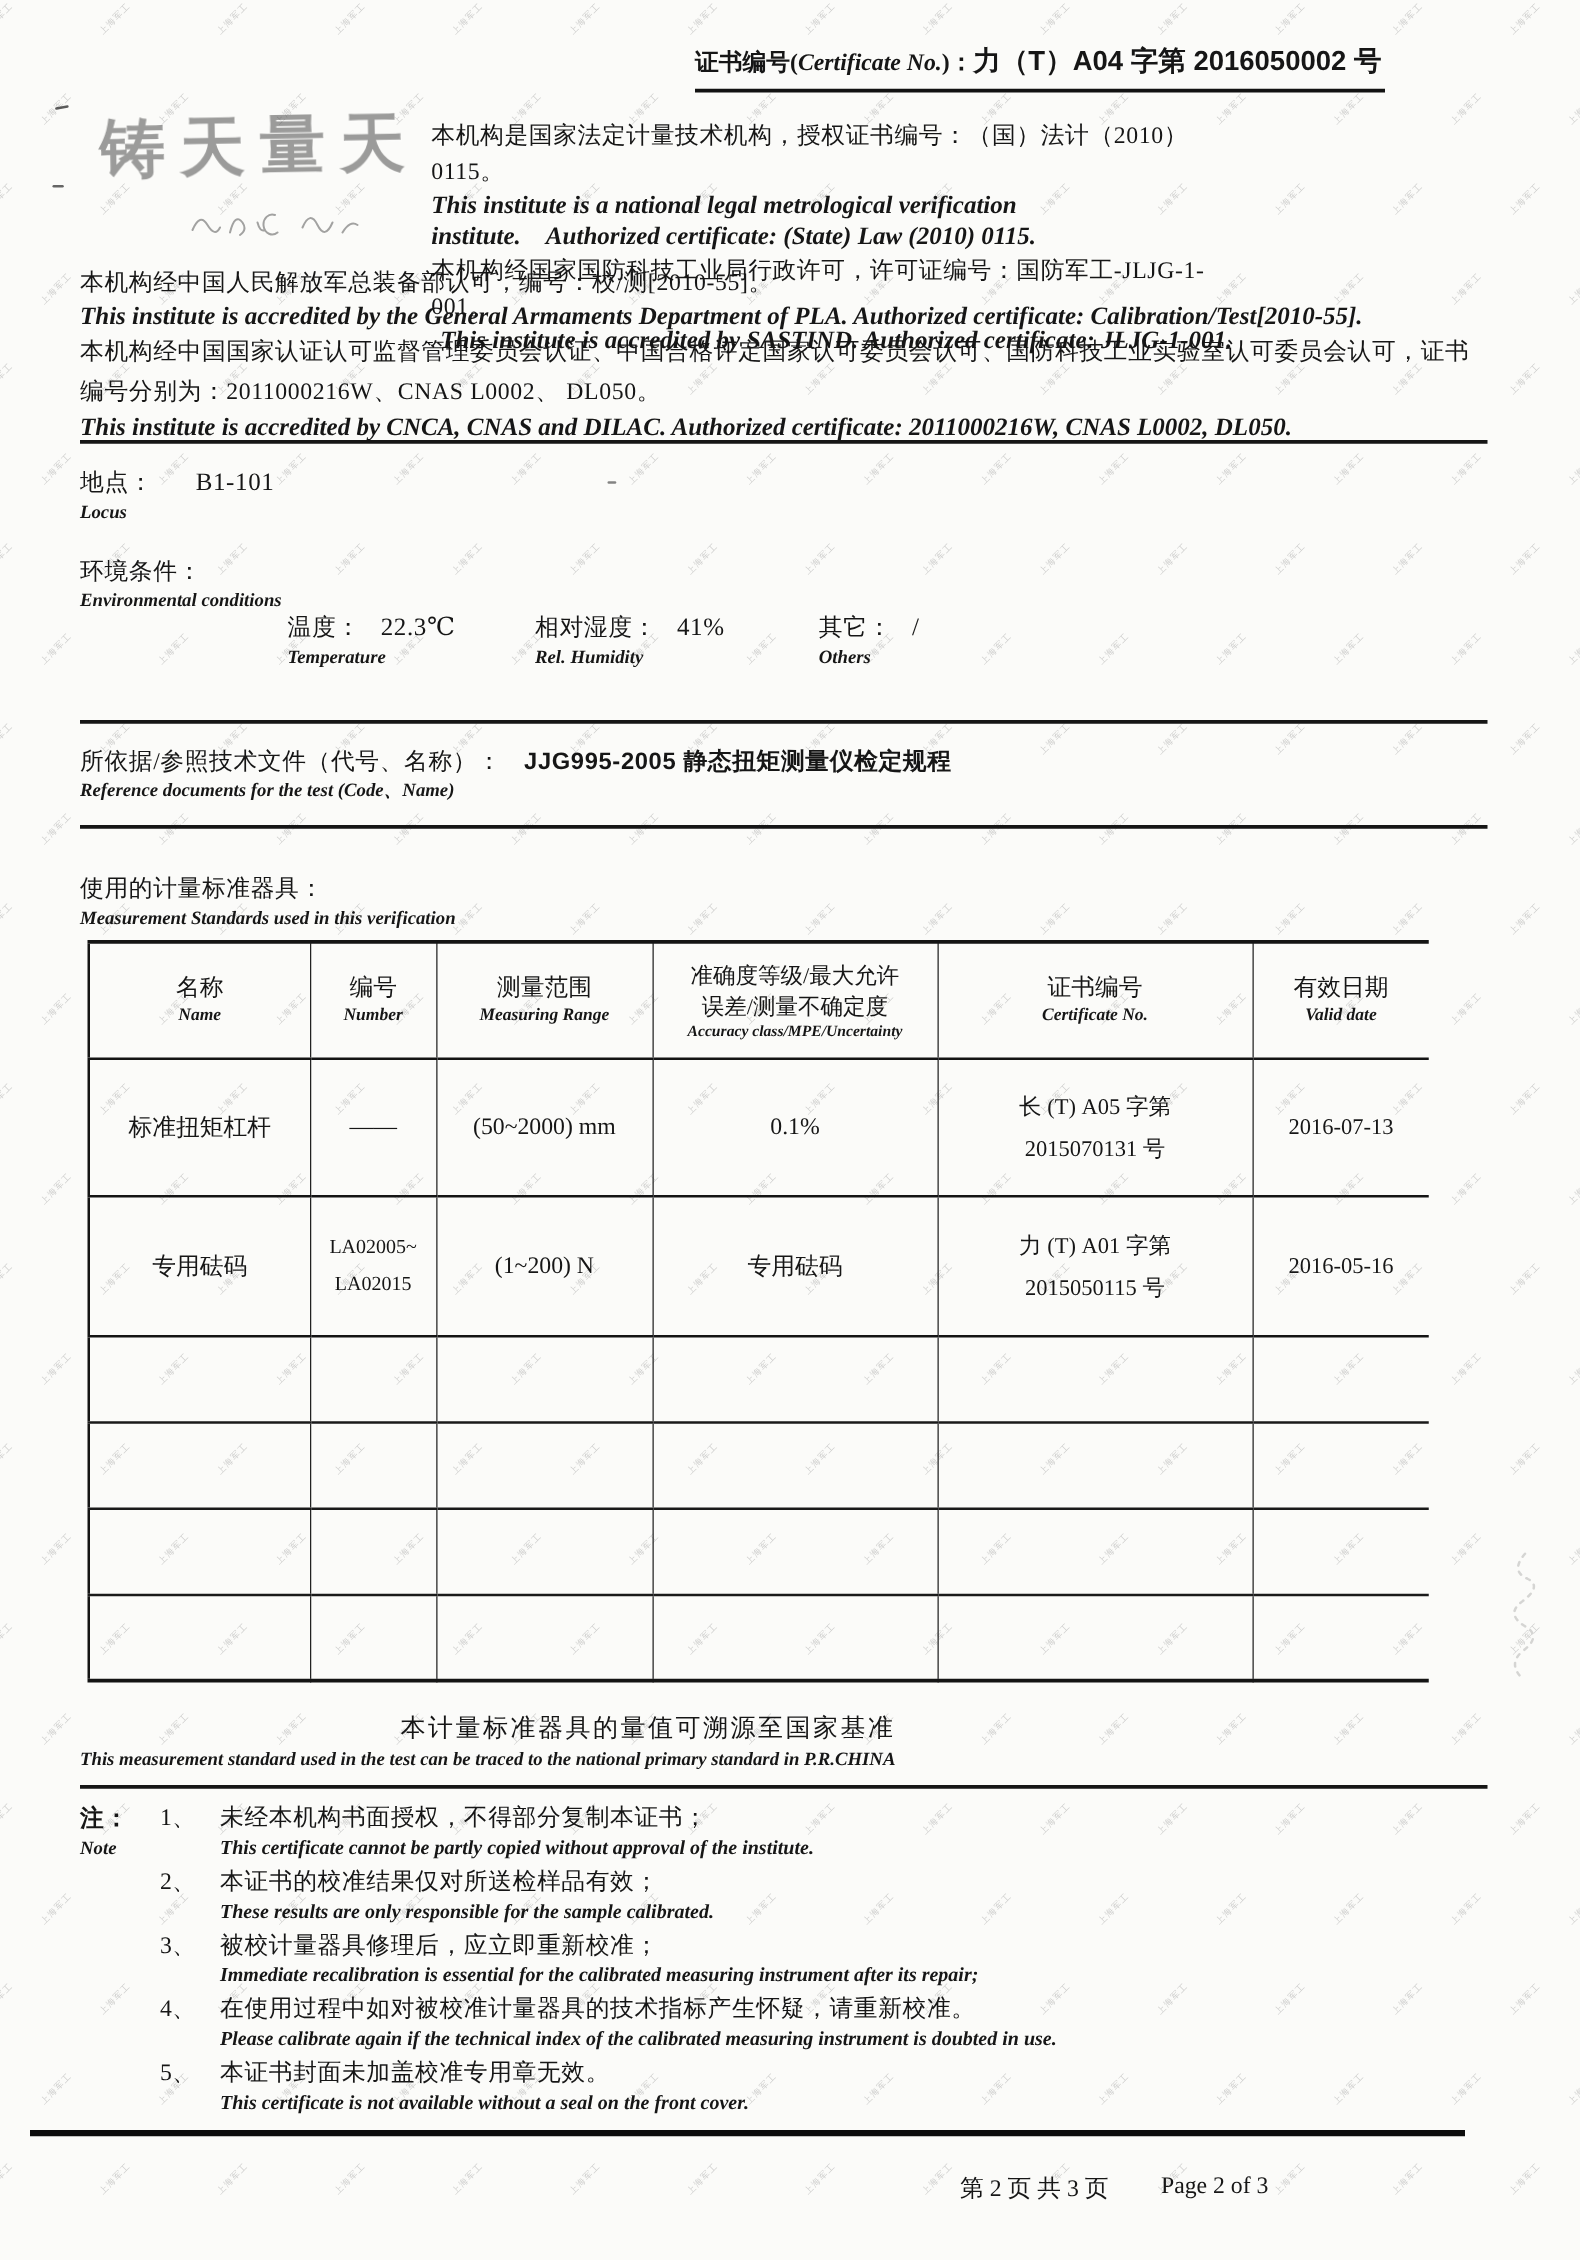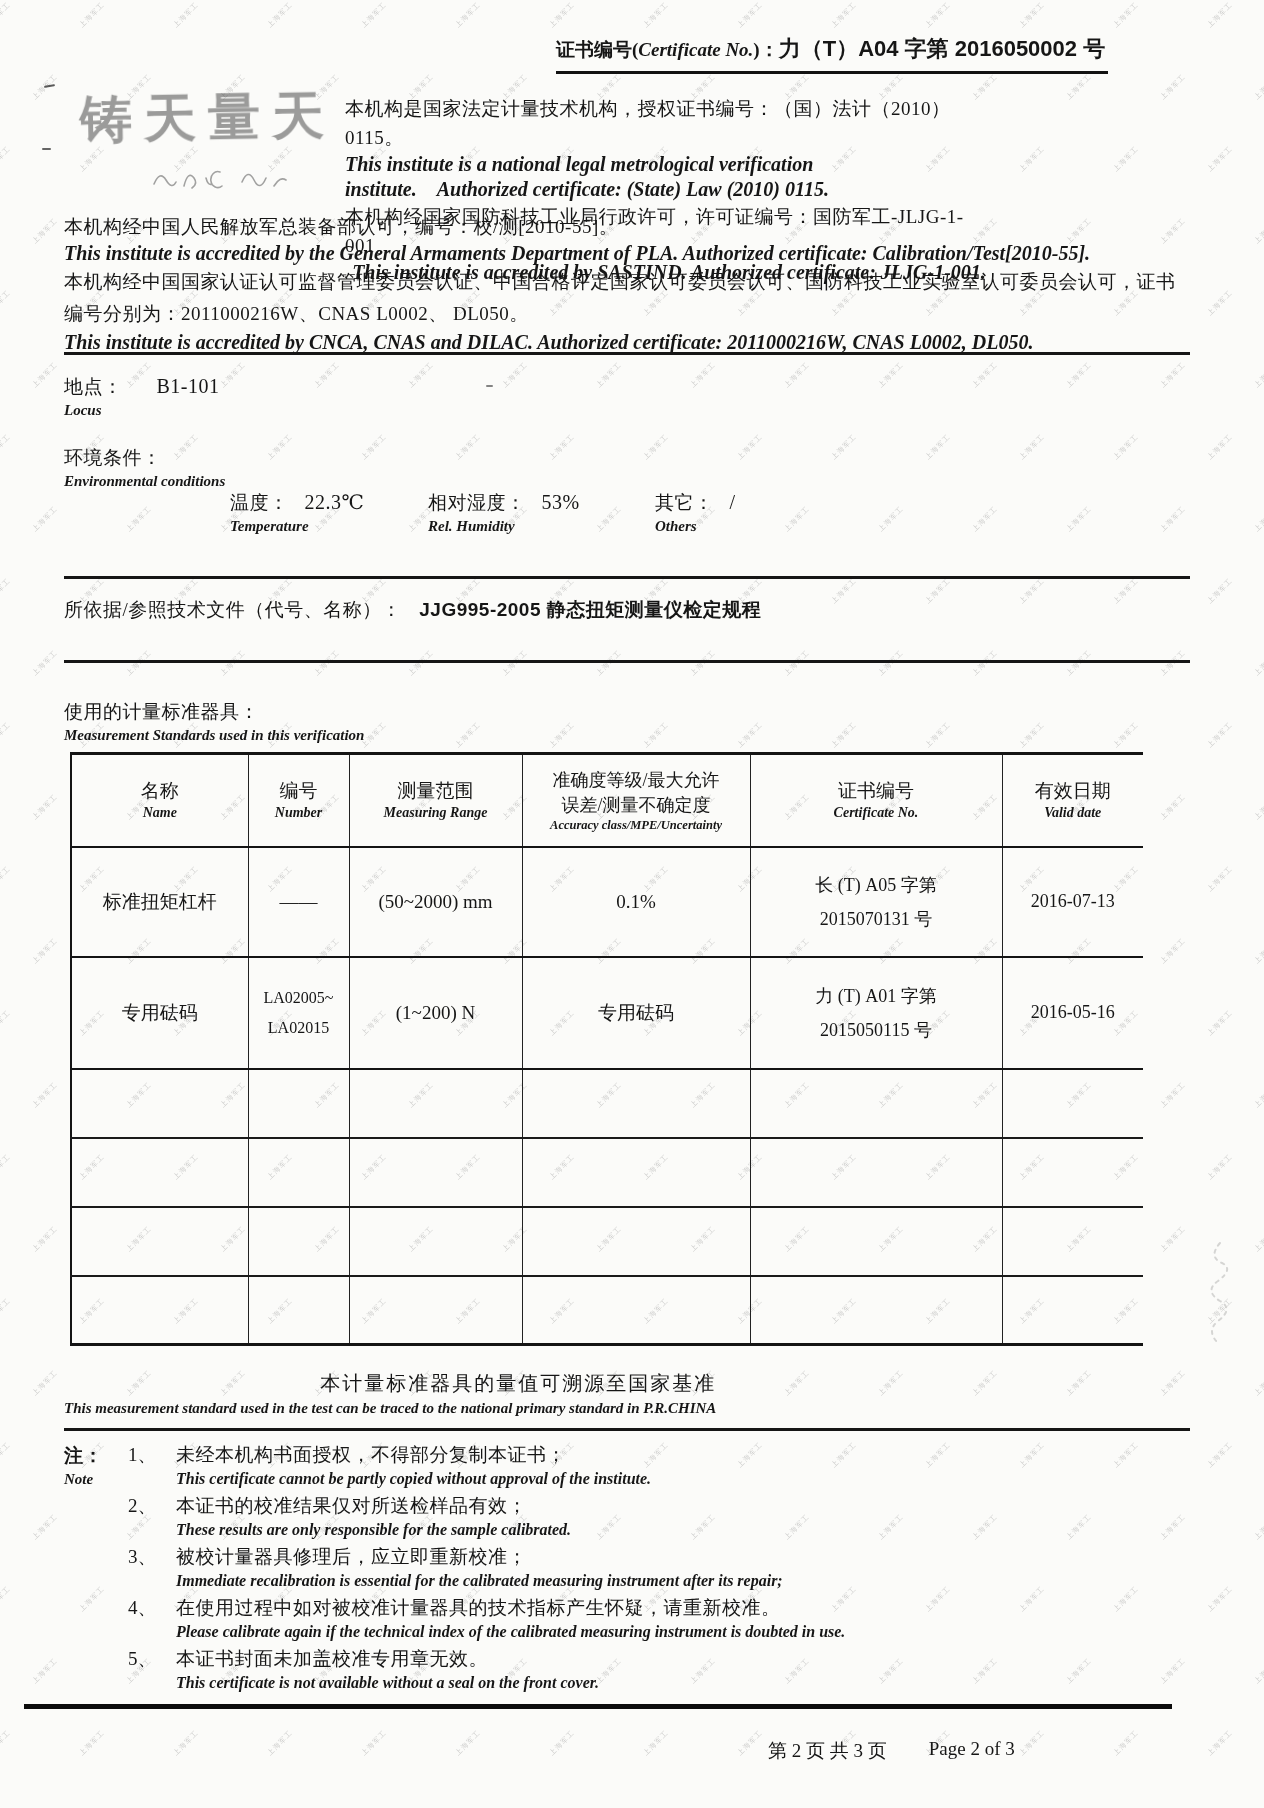--- a/index.html
+++ b/index.html
@@ -504,33 +504,34 @@
     <div class="abs envhead">
       <div class="cn">环境条件：</div>
       <div class="label-en">Environmental conditions</div>
     </div>
     <div class="abs envrow">
       <div class="grp" style="left:230px;">
         <div class="cn"><span>温度：</span><span class="v">22.3℃</span></div>
         <div class="label-en">Temperature</div>
       </div>
       <div class="grp" style="left:428px;">
-        <div class="cn"><span>相对湿度：</span><span class="v">53%</span></div>
+        <div class="cn"><span>相对湿度：</span><span class="v">41%</span></div>
         <div class="label-en">Rel. Humidity</div>
       </div>
       <div class="grp" style="left:655px;">
         <div class="cn"><span>其它：</span><span class="v">/</span></div>
         <div class="label-en">Others</div>
       </div>
     </div>
 
     <div class="rule" style="top:576px;"></div>
 
     <div class="abs ref">
       <div class="cn"><span>所依据/参照技术文件（代号、名称）：</span><span class="v">JJG995-2005 静态扭矩测量仪检定规程</span></div>
+      <div class="label-en">Reference documents for the test (Code、Name)</div>
     </div>
 
     <div class="rule" style="top:660px;"></div>
 
     <div class="abs stdhead">
       <div class="cn">使用的计量标准器具：</div>
       <div class="label-en">Measurement Standards used in this verification</div>
     </div>
 
     <table class="std">

